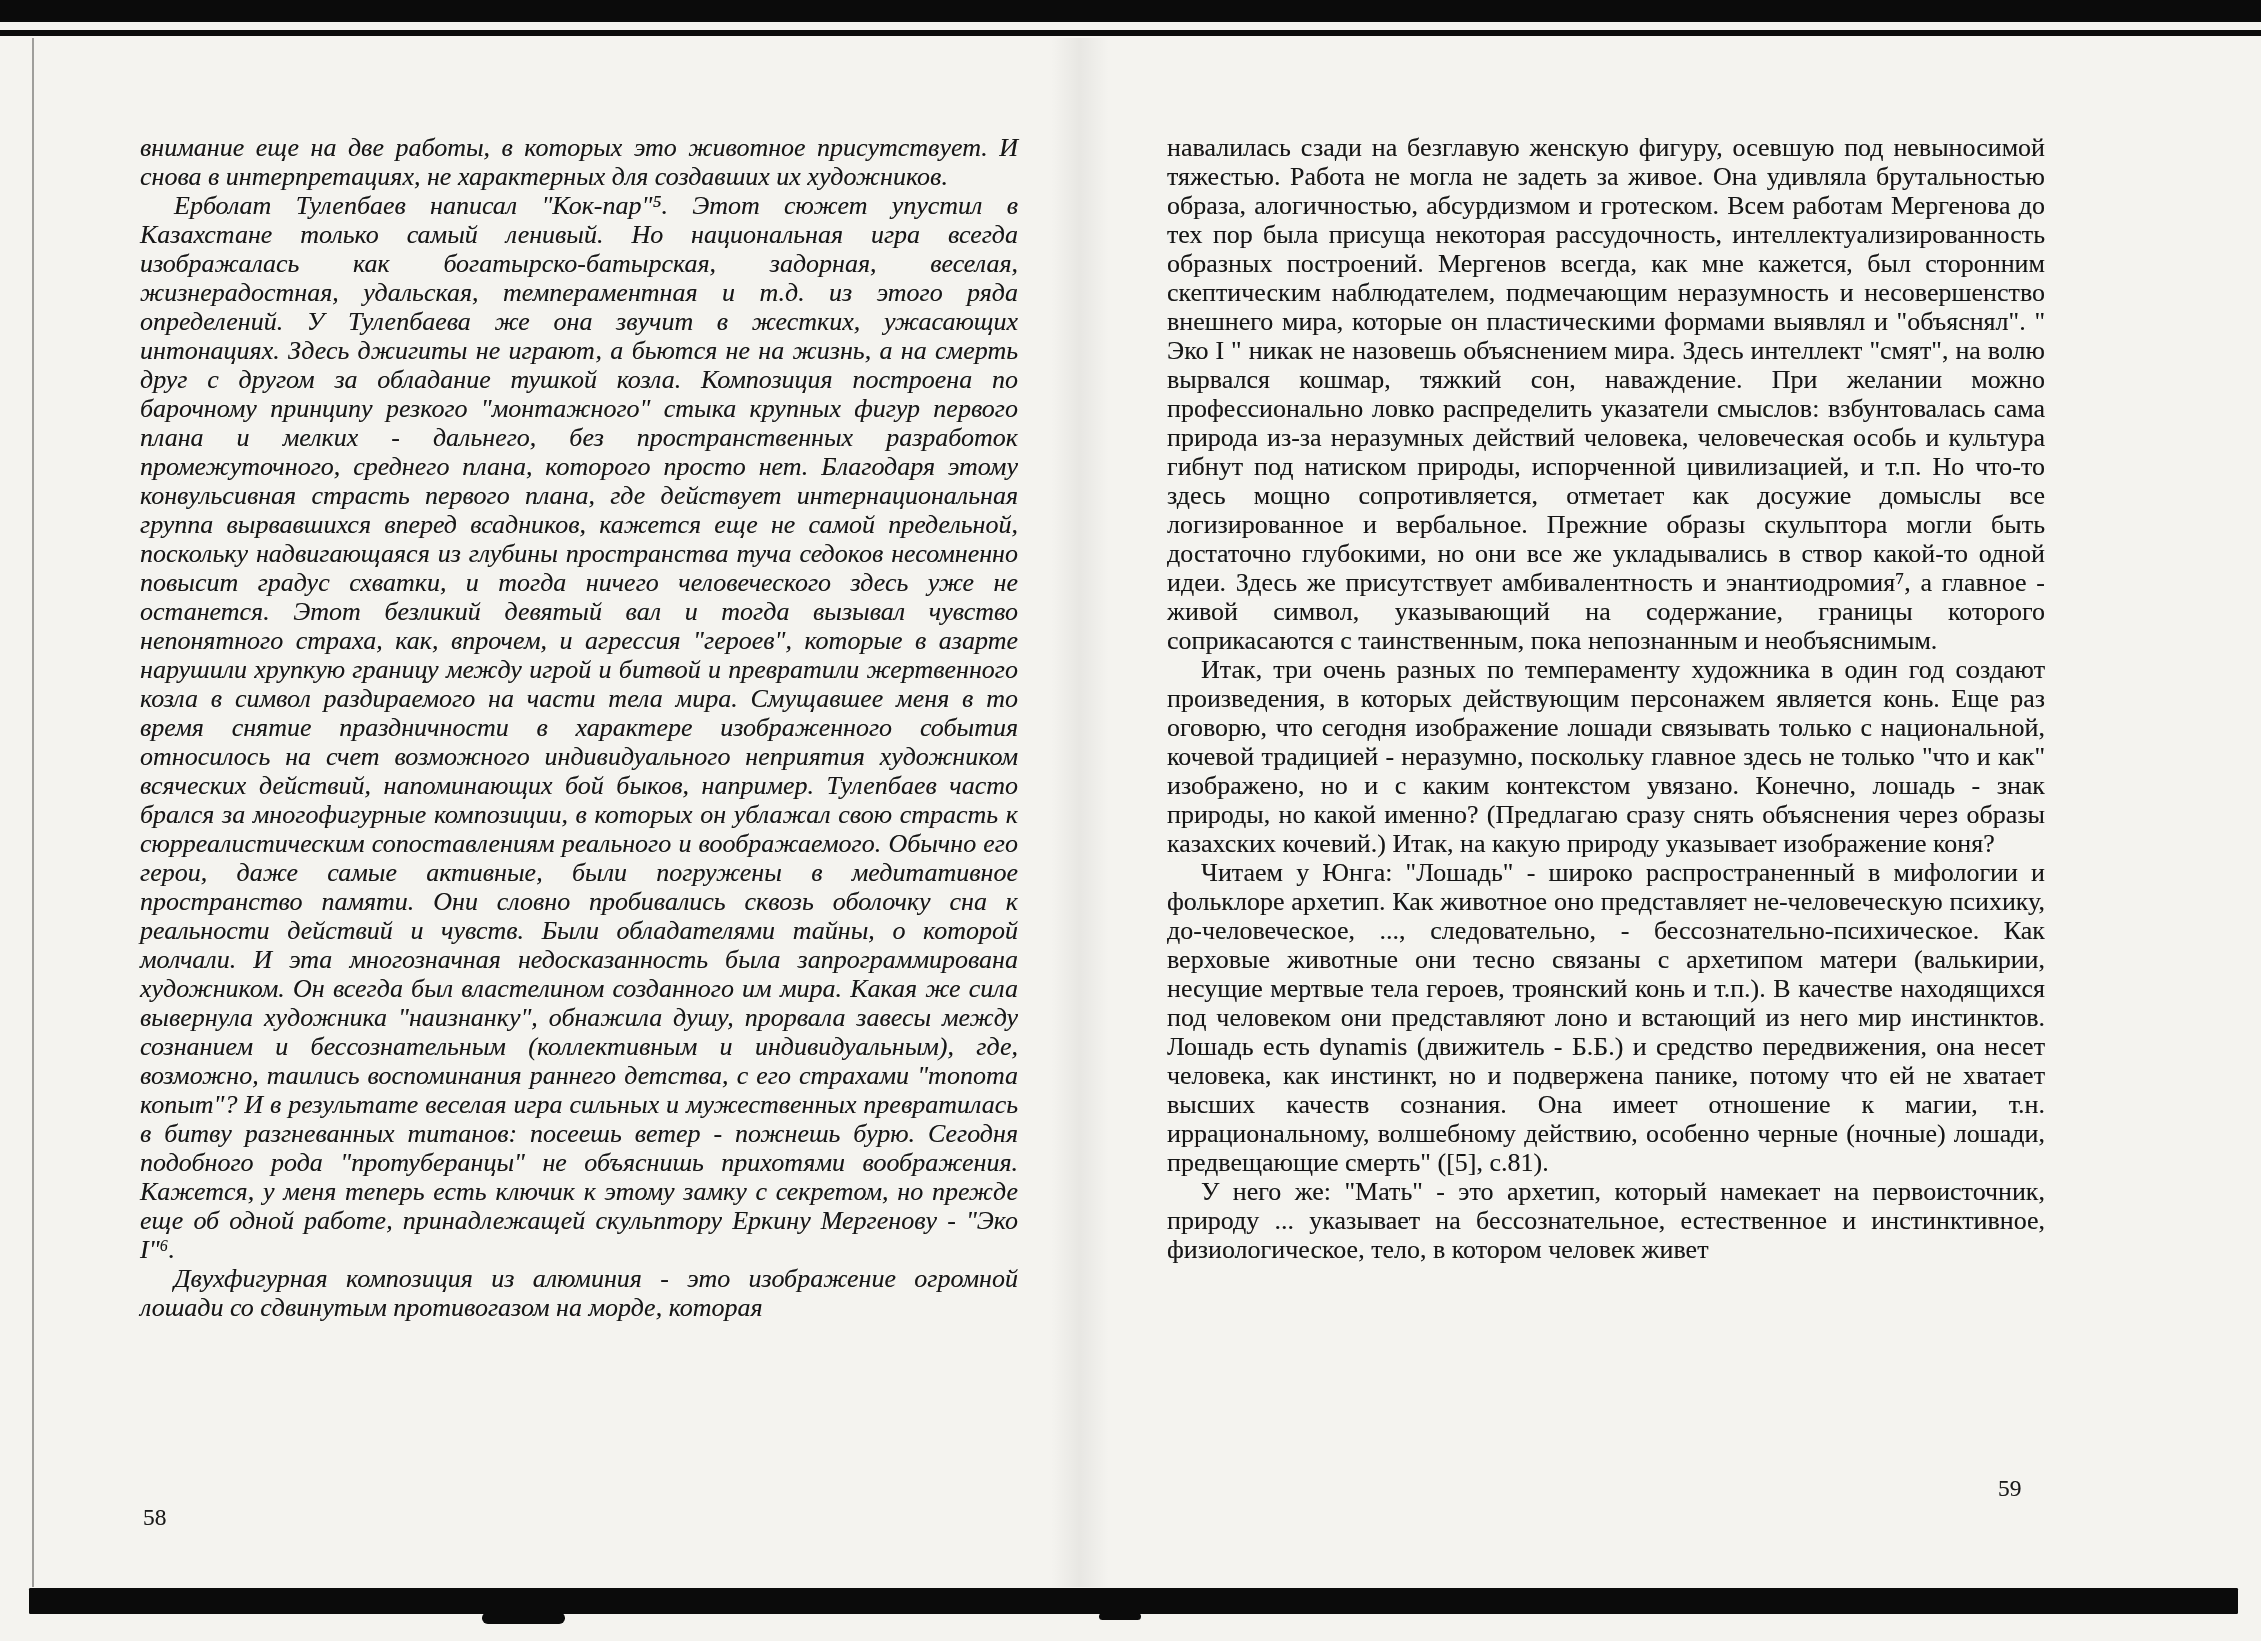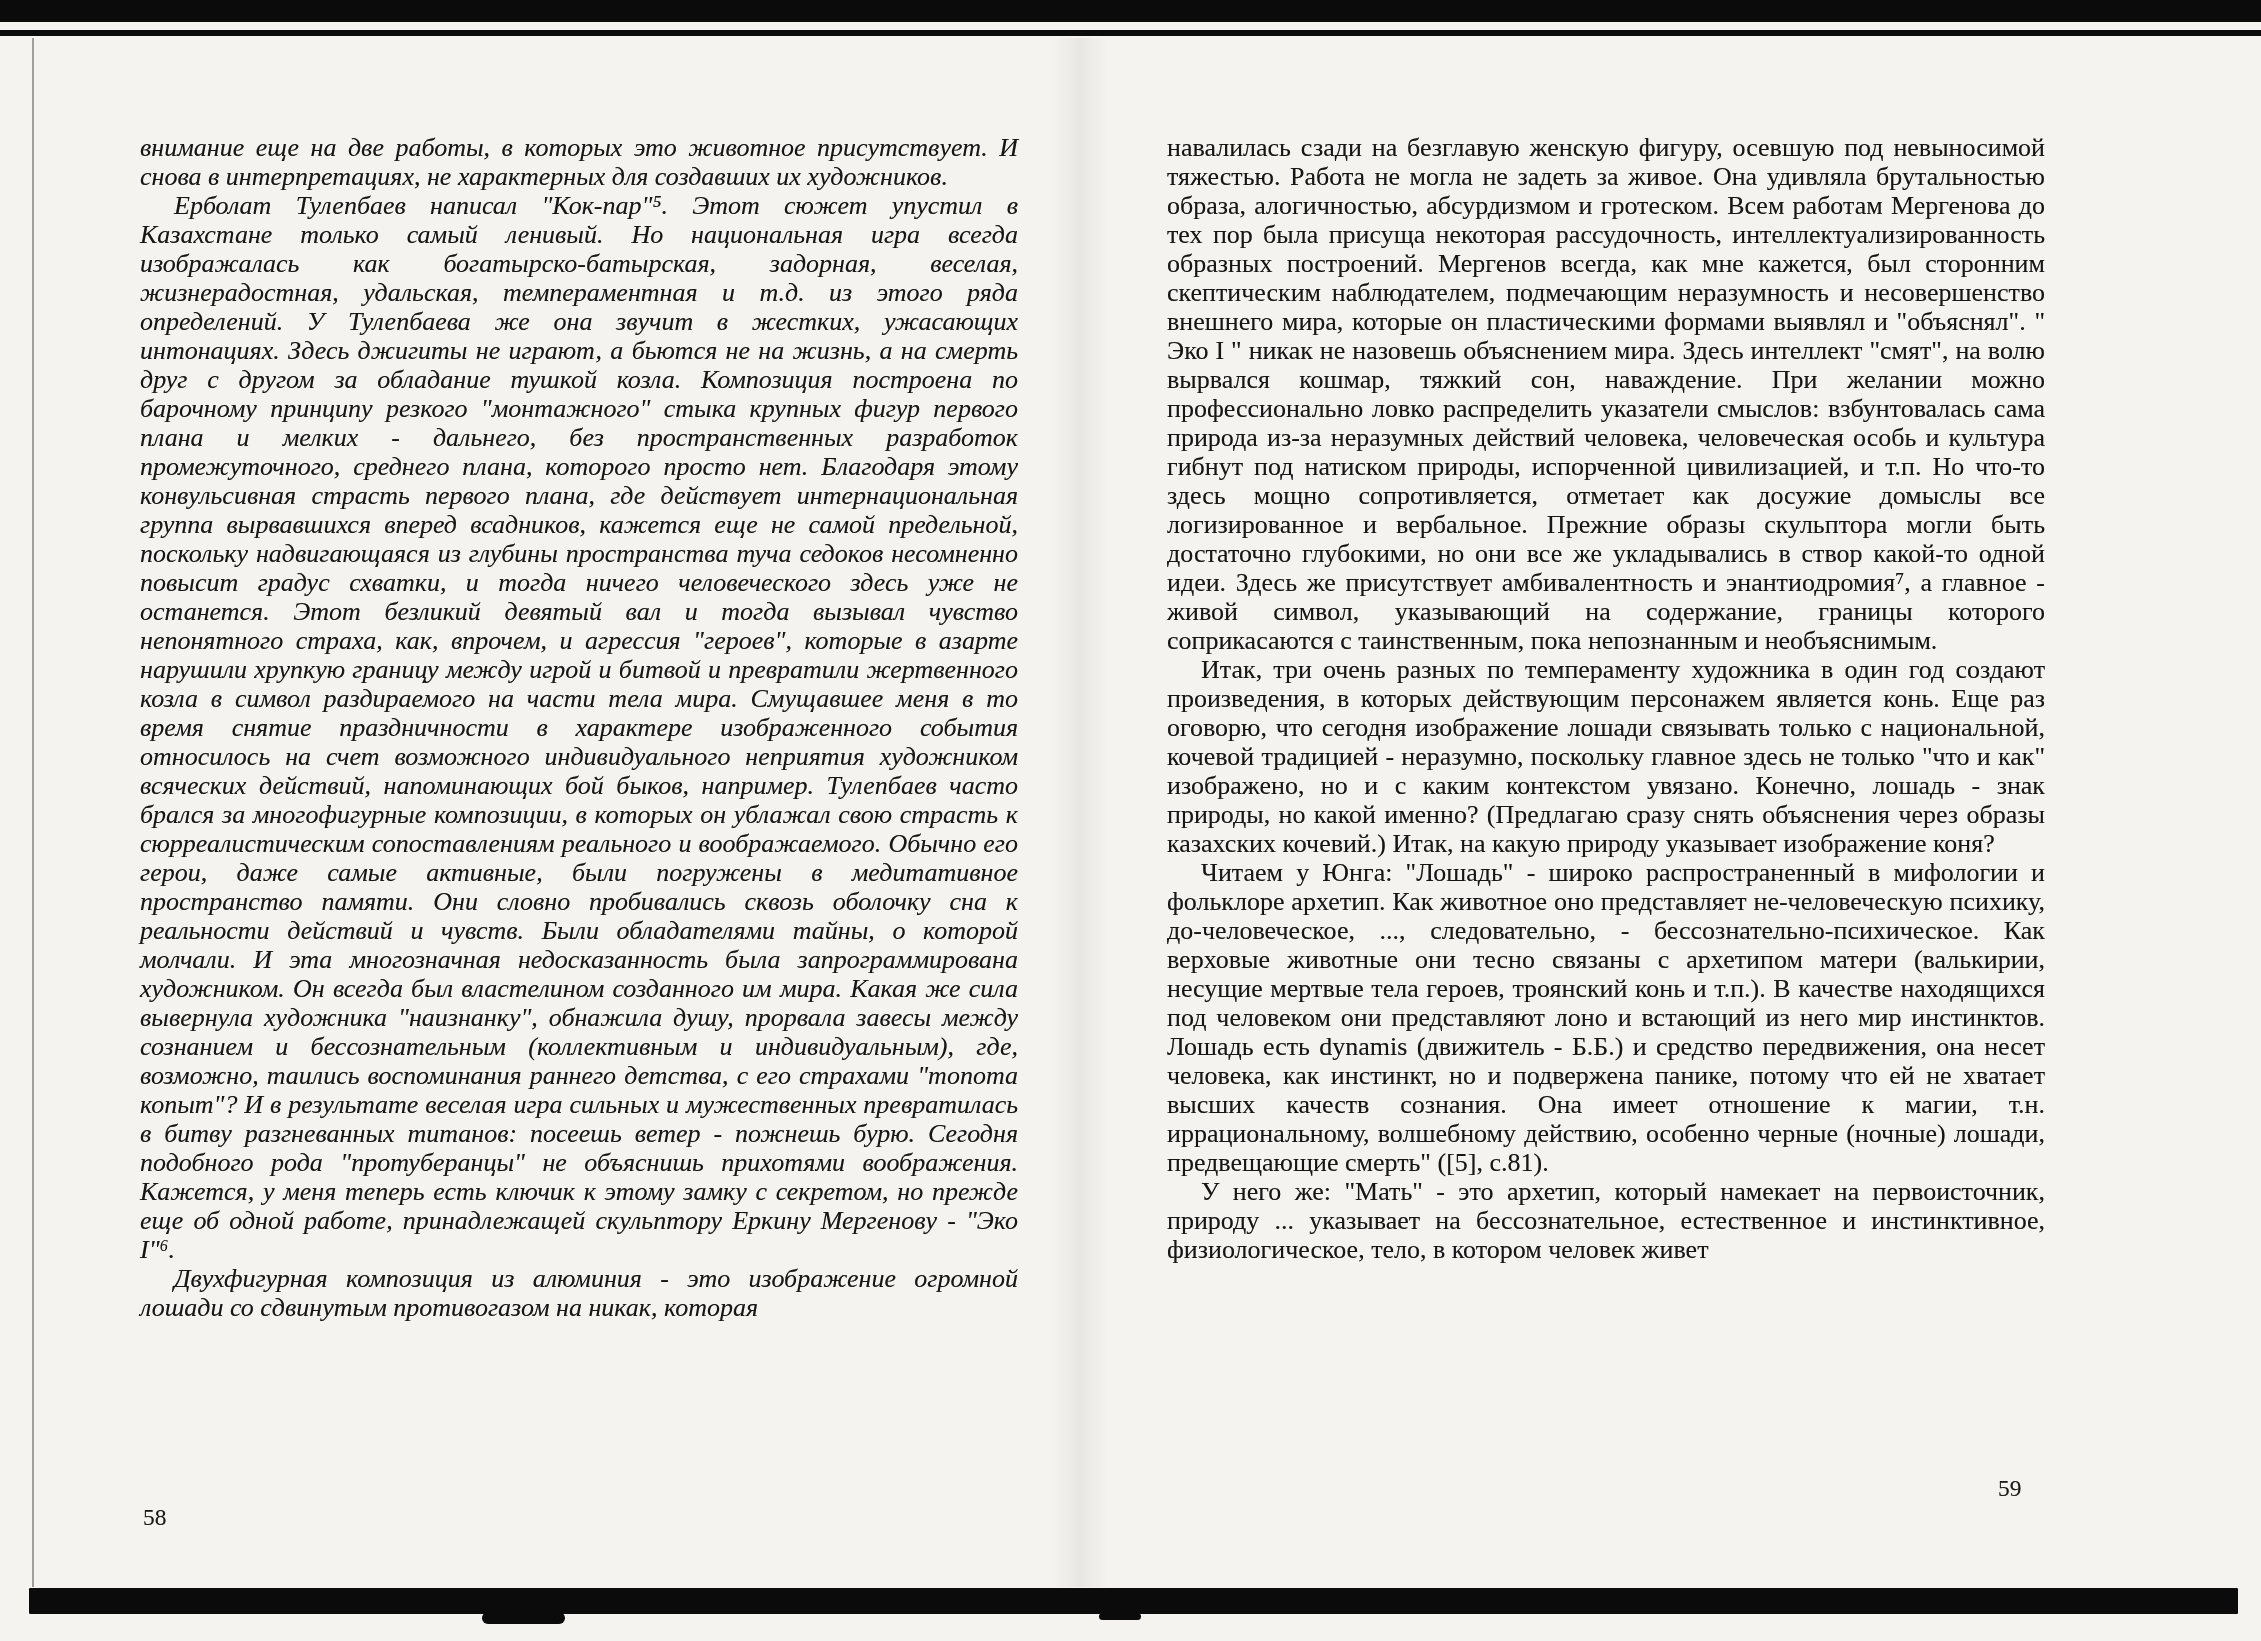--- a/index.html
+++ b/index.html
@@ -76,21 +76,21 @@
 <div class="scan-root">
 
   <div class="bar top-bar-1"></div>
   <div class="bar top-bar-2"></div>
   <div class="left-edge-line"></div>
   <div class="gutter-shadow"></div>
 
   <div class="text-block left" id="left-text">
       <p>внимание еще на две работы, в которых это животное присутствует. И снова в интерпретациях, не характерных для создавших их художников.</p>
       <p>Ерболат Тулепбаев написал "Кок-пар"⁵. Этот сюжет упустил в Казахстане только самый ленивый. Но национальная игра всегда изображалась как богатырско-батырская, задорная, веселая, жизнерадостная, удальская, темпераментная и т.д. из этого ряда определений. У Тулепбаева же она звучит в жестких, ужасающих интонациях. Здесь джигиты не играют, а бьются не на жизнь, а на смерть друг с другом за обладание тушкой козла. Композиция построена по барочному принципу резкого "монтажного" стыка крупных фигур первого плана и мелких - дальнего, без пространственных разработок промежуточного, среднего плана, которого просто нет. Благодаря этому конвульсивная страсть первого плана, где действует интернациональная группа вырвавшихся вперед всадников, кажется еще не самой предельной, поскольку надвигающаяся из глубины пространства туча седоков несомненно повысит градус схватки, и тогда ничего человеческого здесь уже не останется. Этот безликий девятый вал и тогда вызывал чувство непонятного страха, как, впрочем, и агрессия "героев", которые в азарте нарушили хрупкую границу между игрой и битвой и превратили жертвенного козла в символ раздираемого на части тела мира. Смущавшее меня в то время снятие праздничности в характере изображенного события относилось на счет возможного индивидуального неприятия художником всяческих действий, напоминающих бой быков, например. Тулепбаев часто брался за многофигурные композиции, в которых он ублажал свою страсть к сюрреалистическим сопоставлениям реального и воображаемого. Обычно его герои, даже самые активные, были погружены в медитативное пространство памяти. Они словно пробивались сквозь оболочку сна к реальности действий и чувств. Были обладателями тайны, о которой молчали. И эта многозначная недосказанность была запрограммирована художником. Он всегда был властелином созданного им мира. Какая же сила вывернула художника "наизнанку", обнажила душу, прорвала завесы между сознанием и бессознательным (коллективным и индивидуальным), где, возможно, таились воспоминания раннего детства, с его страхами "топота копыт"? И в результате веселая игра сильных и мужественных превратилась в битву разгневанных титанов: посеешь ветер - пожнешь бурю. Сегодня подобного рода "протуберанцы" не объяснишь прихотями воображения. Кажется, у меня теперь есть ключик к этому замку с секретом, но прежде еще об одной работе, принадлежащей скульптору Еркину Мергенову - "Эко I"⁶.</p>
-      <p>Двухфигурная композиция из алюминия - это изображение огромной лошади со сдвинутым противогазом на никак, которая</p>
+      <p>Двухфигурная композиция из алюминия - это изображение огромной лошади со сдвинутым противогазом на морде, которая</p>
     </div>
   <div class="text-block right" id="right-text">
       <p>навалилась сзади на безглавую женскую фигуру, осевшую под невыносимой тяжестью. Работа не могла не задеть за живое. Она удивляла брутальностью образа, алогичностью, абсурдизмом и гротеском. Всем работам Мергенова до тех пор была присуща некоторая рассудочность, интеллектуализированность образных построений. Мергенов всегда, как мне кажется, был сторонним скептическим наблюдателем, подмечающим неразумность и несовершенство внешнего мира, которые он пластическими формами выявлял и "объяснял". " Эко I " никак не назовешь объяснением мира. Здесь интеллект "смят", на волю вырвался кошмар, тяжкий сон, наваждение. При желании можно профессионально ловко распределить указатели смыслов: взбунтовалась сама природа из-за неразумных действий человека, человеческая особь и культура гибнут под натиском природы, испорченной цивилизацией, и т.п. Но что-то здесь мощно сопротивляется, отметает как досужие домыслы все логизированное и вербальное. Прежние образы скульптора могли быть достаточно глубокими, но они все же укладывались в створ какой-то одной идеи. Здесь же присутствует амбивалентность и энантиодромия⁷, а главное - живой символ, указывающий на содержание, границы которого соприкасаются с таинственным, пока непознанным и необъяснимым.</p>
       <p>Итак, три очень разных по темпераменту художника в один год создают произведения, в которых действующим персонажем является конь. Еще раз оговорю, что сегодня изображение лошади связывать только с национальной, кочевой традицией - неразумно, поскольку главное здесь не только "что и как" изображено, но и с каким контекстом увязано. Конечно, лошадь - знак природы, но какой именно? (Предлагаю сразу снять объяснения через образы казахских кочевий.) Итак, на какую природу указывает изображение коня?</p>
       <p>Читаем у Юнга: "Лошадь" - широко распространенный в мифологии и фольклоре архетип. Как животное оно представляет не-человеческую психику, до-человеческое, ..., следовательно, - бессознательно-психическое. Как верховые животные они тесно связаны с архетипом матери (валькирии, несущие мертвые тела героев, троянский конь и т.п.). В качестве находящихся под человеком они представляют лоно и встающий из него мир инстинктов. Лошадь есть dynamis (движитель - Б.Б.) и средство передвижения, она несет человека, как инстинкт, но и подвержена панике, потому что ей не хватает высших качеств сознания. Она имеет отношение к магии, т.н. иррациональному, волшебному действию, особенно черные (ночные) лошади, предвещающие смерть" ([5], с.81).</p>
       <p>У него же: "Мать" - это архетип, который намекает на первоисточник, природу ... указывает на бессознательное, естественное и инстинктивное, физиологическое, тело, в котором человек живет</p>
     </div>
 
   <div class="page-number left">58</div>
   <div class="page-number right">59</div>

